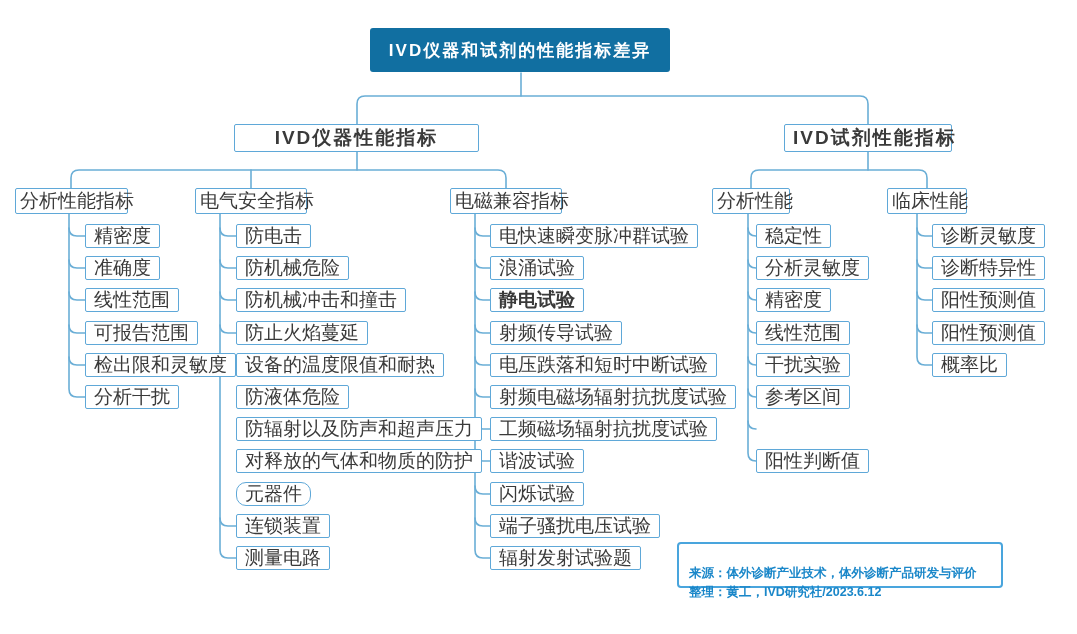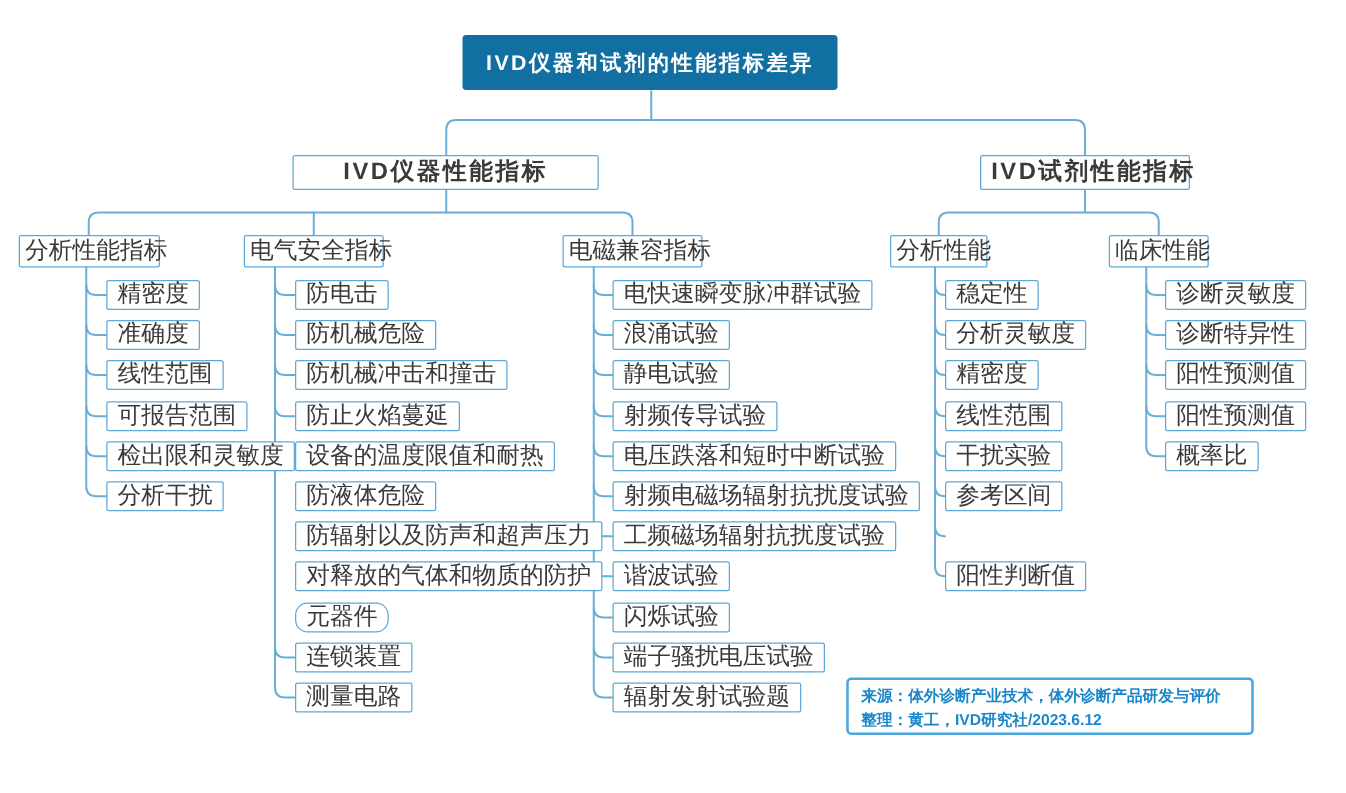--- a/index.html
+++ b/index.html
@@ -29,21 +29,21 @@
   .branch{height:28px;line-height:24px;text-align:center;font-weight:bold;letter-spacing:2px;}
   .root{
     height:44px;line-height:43px;text-align:center;font-weight:bold;
     color:#ffffff;background:var(--root-fill);border:none;border-radius:3px;
     font-size:17px;letter-spacing:2px;
   }
   .source{
     position:absolute;z-index:1;box-sizing:border-box;
     border:2px solid var(--source-border);border-radius:4px;
     color:var(--source-text);font-size:12.5px;font-weight:bold;line-height:1.55;
-    padding:4px 10px;white-space:nowrap;background:#ffffff;
+    padding:20px 10px;white-space:nowrap;background:#ffffff;
   }
 </style>
 </head>
 <body>
 
 <div class="canvas">
 
   <svg class="links" width="1077" height="634">
     <g>
       <path d="M521 73 L521 96"></path>
@@ -131,21 +131,21 @@
   <div class="node child" style="left:236px;top:353px;">设备的温度限值和耐热</div>
   <div class="node child" style="left:236px;top:385px;">防液体危险</div>
   <div class="node child" style="left:236px;top:417px;">防辐射以及防声和超声压力</div>
   <div class="node child" style="left:236px;top:449px;">对释放的气体和物质的防护</div>
   <div class="node child" style="left:236px;top:482px;border-radius:10px;">元器件</div>
   <div class="node child" style="left:236px;top:514px;">连锁装置</div>
   <div class="node child" style="left:236px;top:546px;">测量电路</div>
 
   <div class="node child" style="left:490px;top:224px;">电快速瞬变脉冲群试验</div>
   <div class="node child" style="left:490px;top:256px;">浪涌试验</div>
-  <div class="node child" style="left:490px;top:288px;">静电试验</div>
+  <div class="node child" style="left:490px;top:288px;font-weight:bold;">静电试验</div>
   <div class="node child" style="left:490px;top:321px;">射频传导试验</div>
   <div class="node child" style="left:490px;top:353px;">电压跌落和短时中断试验</div>
   <div class="node child" style="left:490px;top:385px;">射频电磁场辐射抗扰度试验</div>
   <div class="node child" style="left:490px;top:417px;">工频磁场辐射抗扰度试验</div>
   <div class="node child" style="left:490px;top:449px;">谐波试验</div>
   <div class="node child" style="left:490px;top:482px;">闪烁试验</div>
   <div class="node child" style="left:490px;top:514px;">端子骚扰电压试验</div>
   <div class="node child" style="left:490px;top:546px;">辐射发射试验题</div>
 
   <div class="node child" style="left:756px;top:224px;">稳定性</div>

